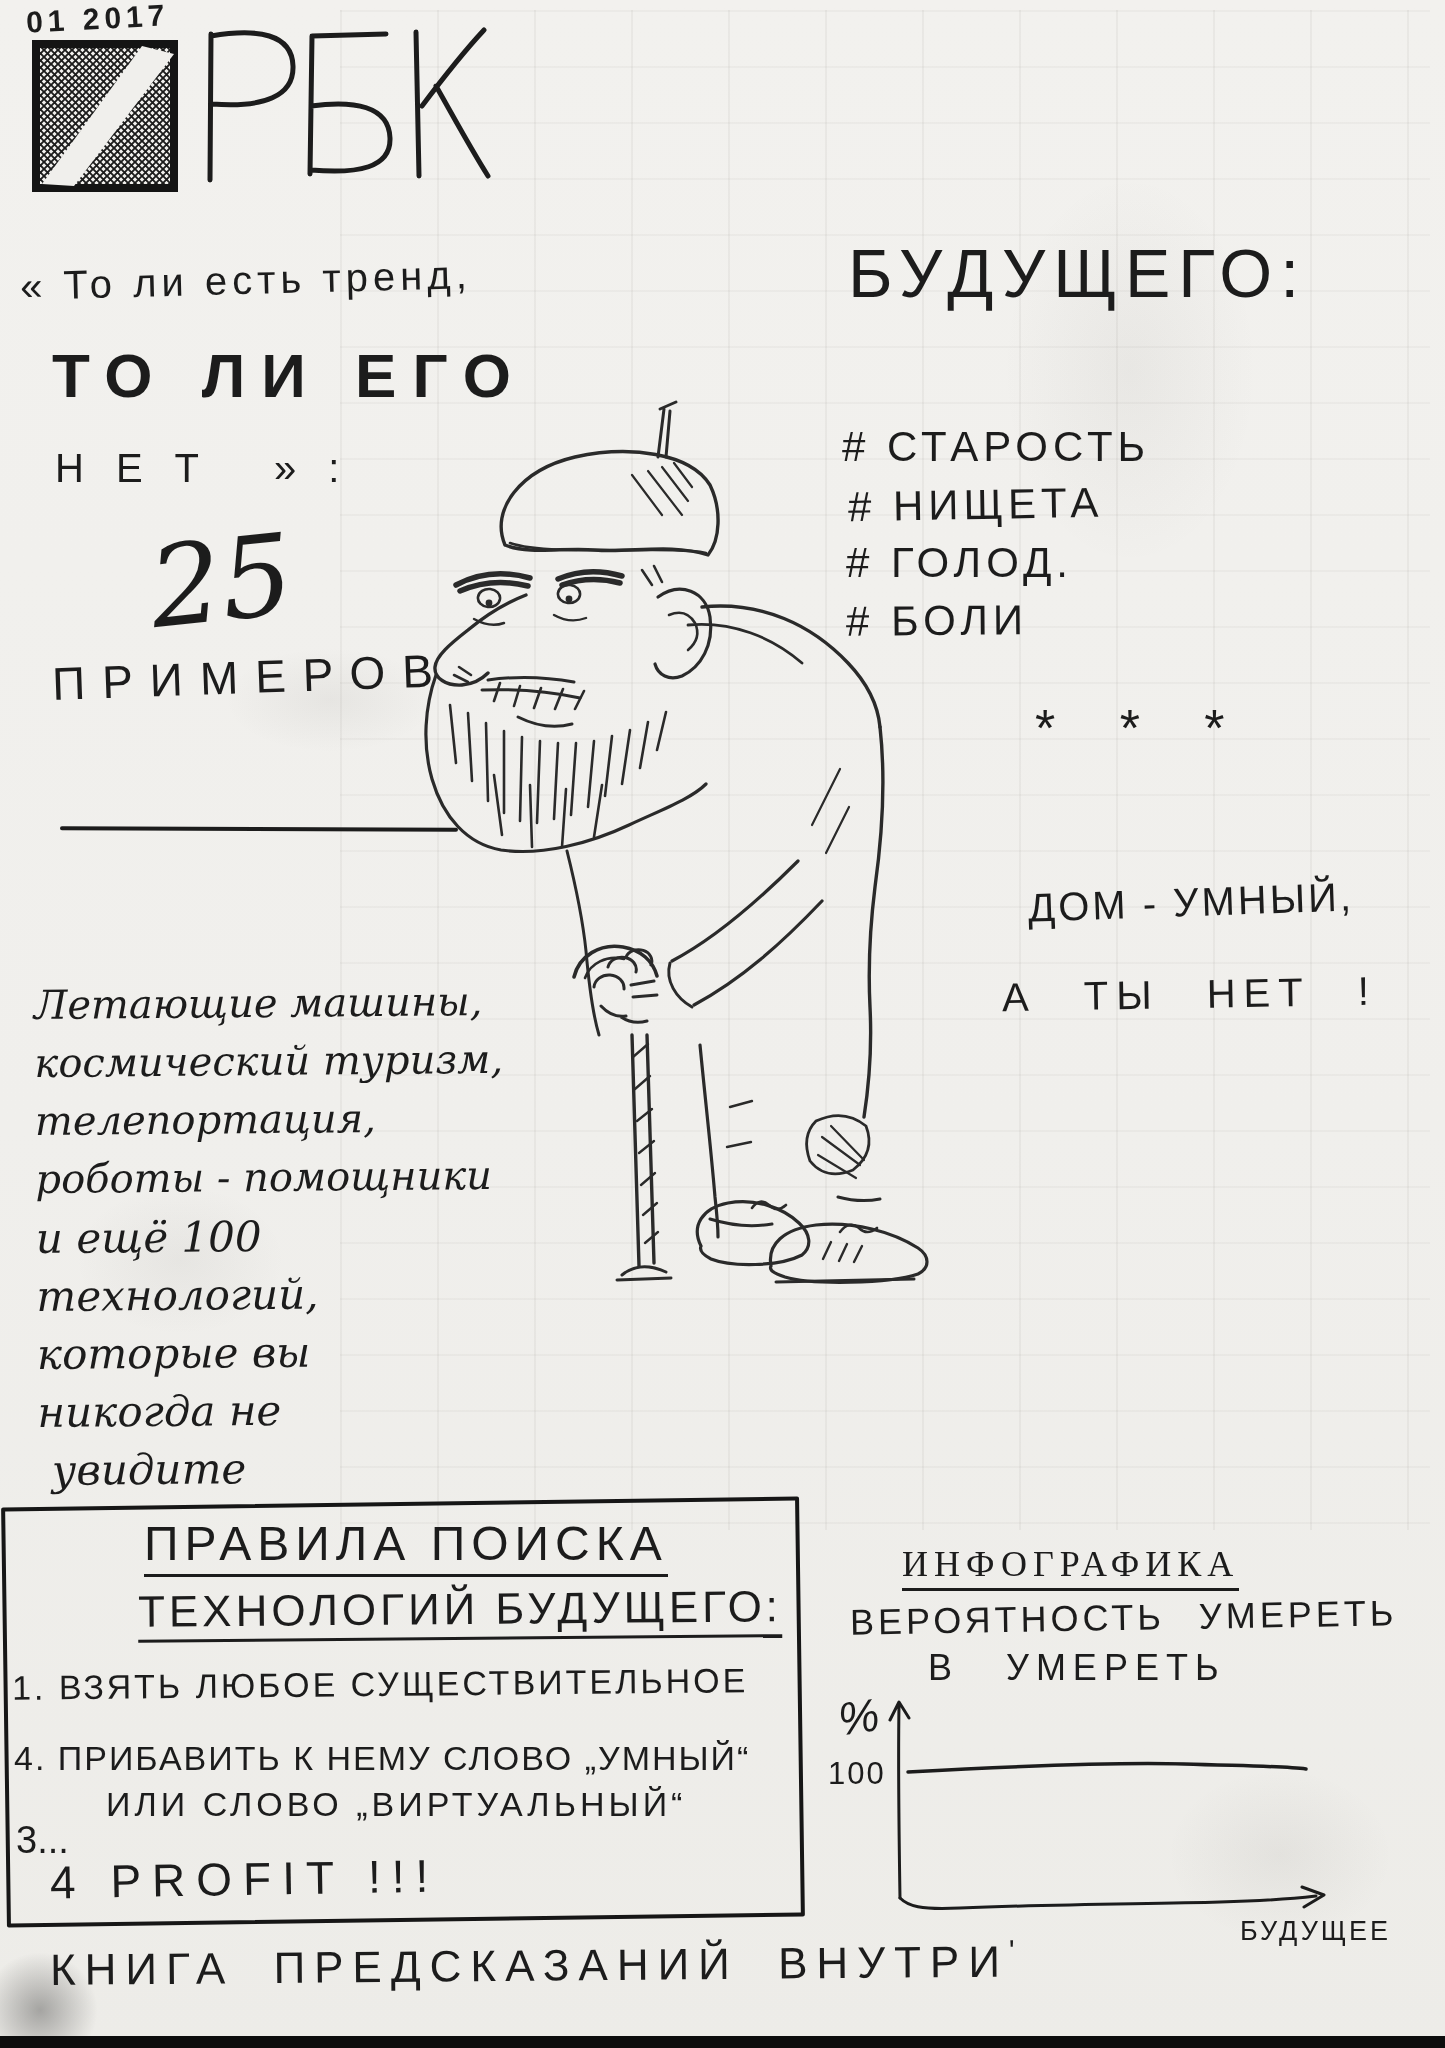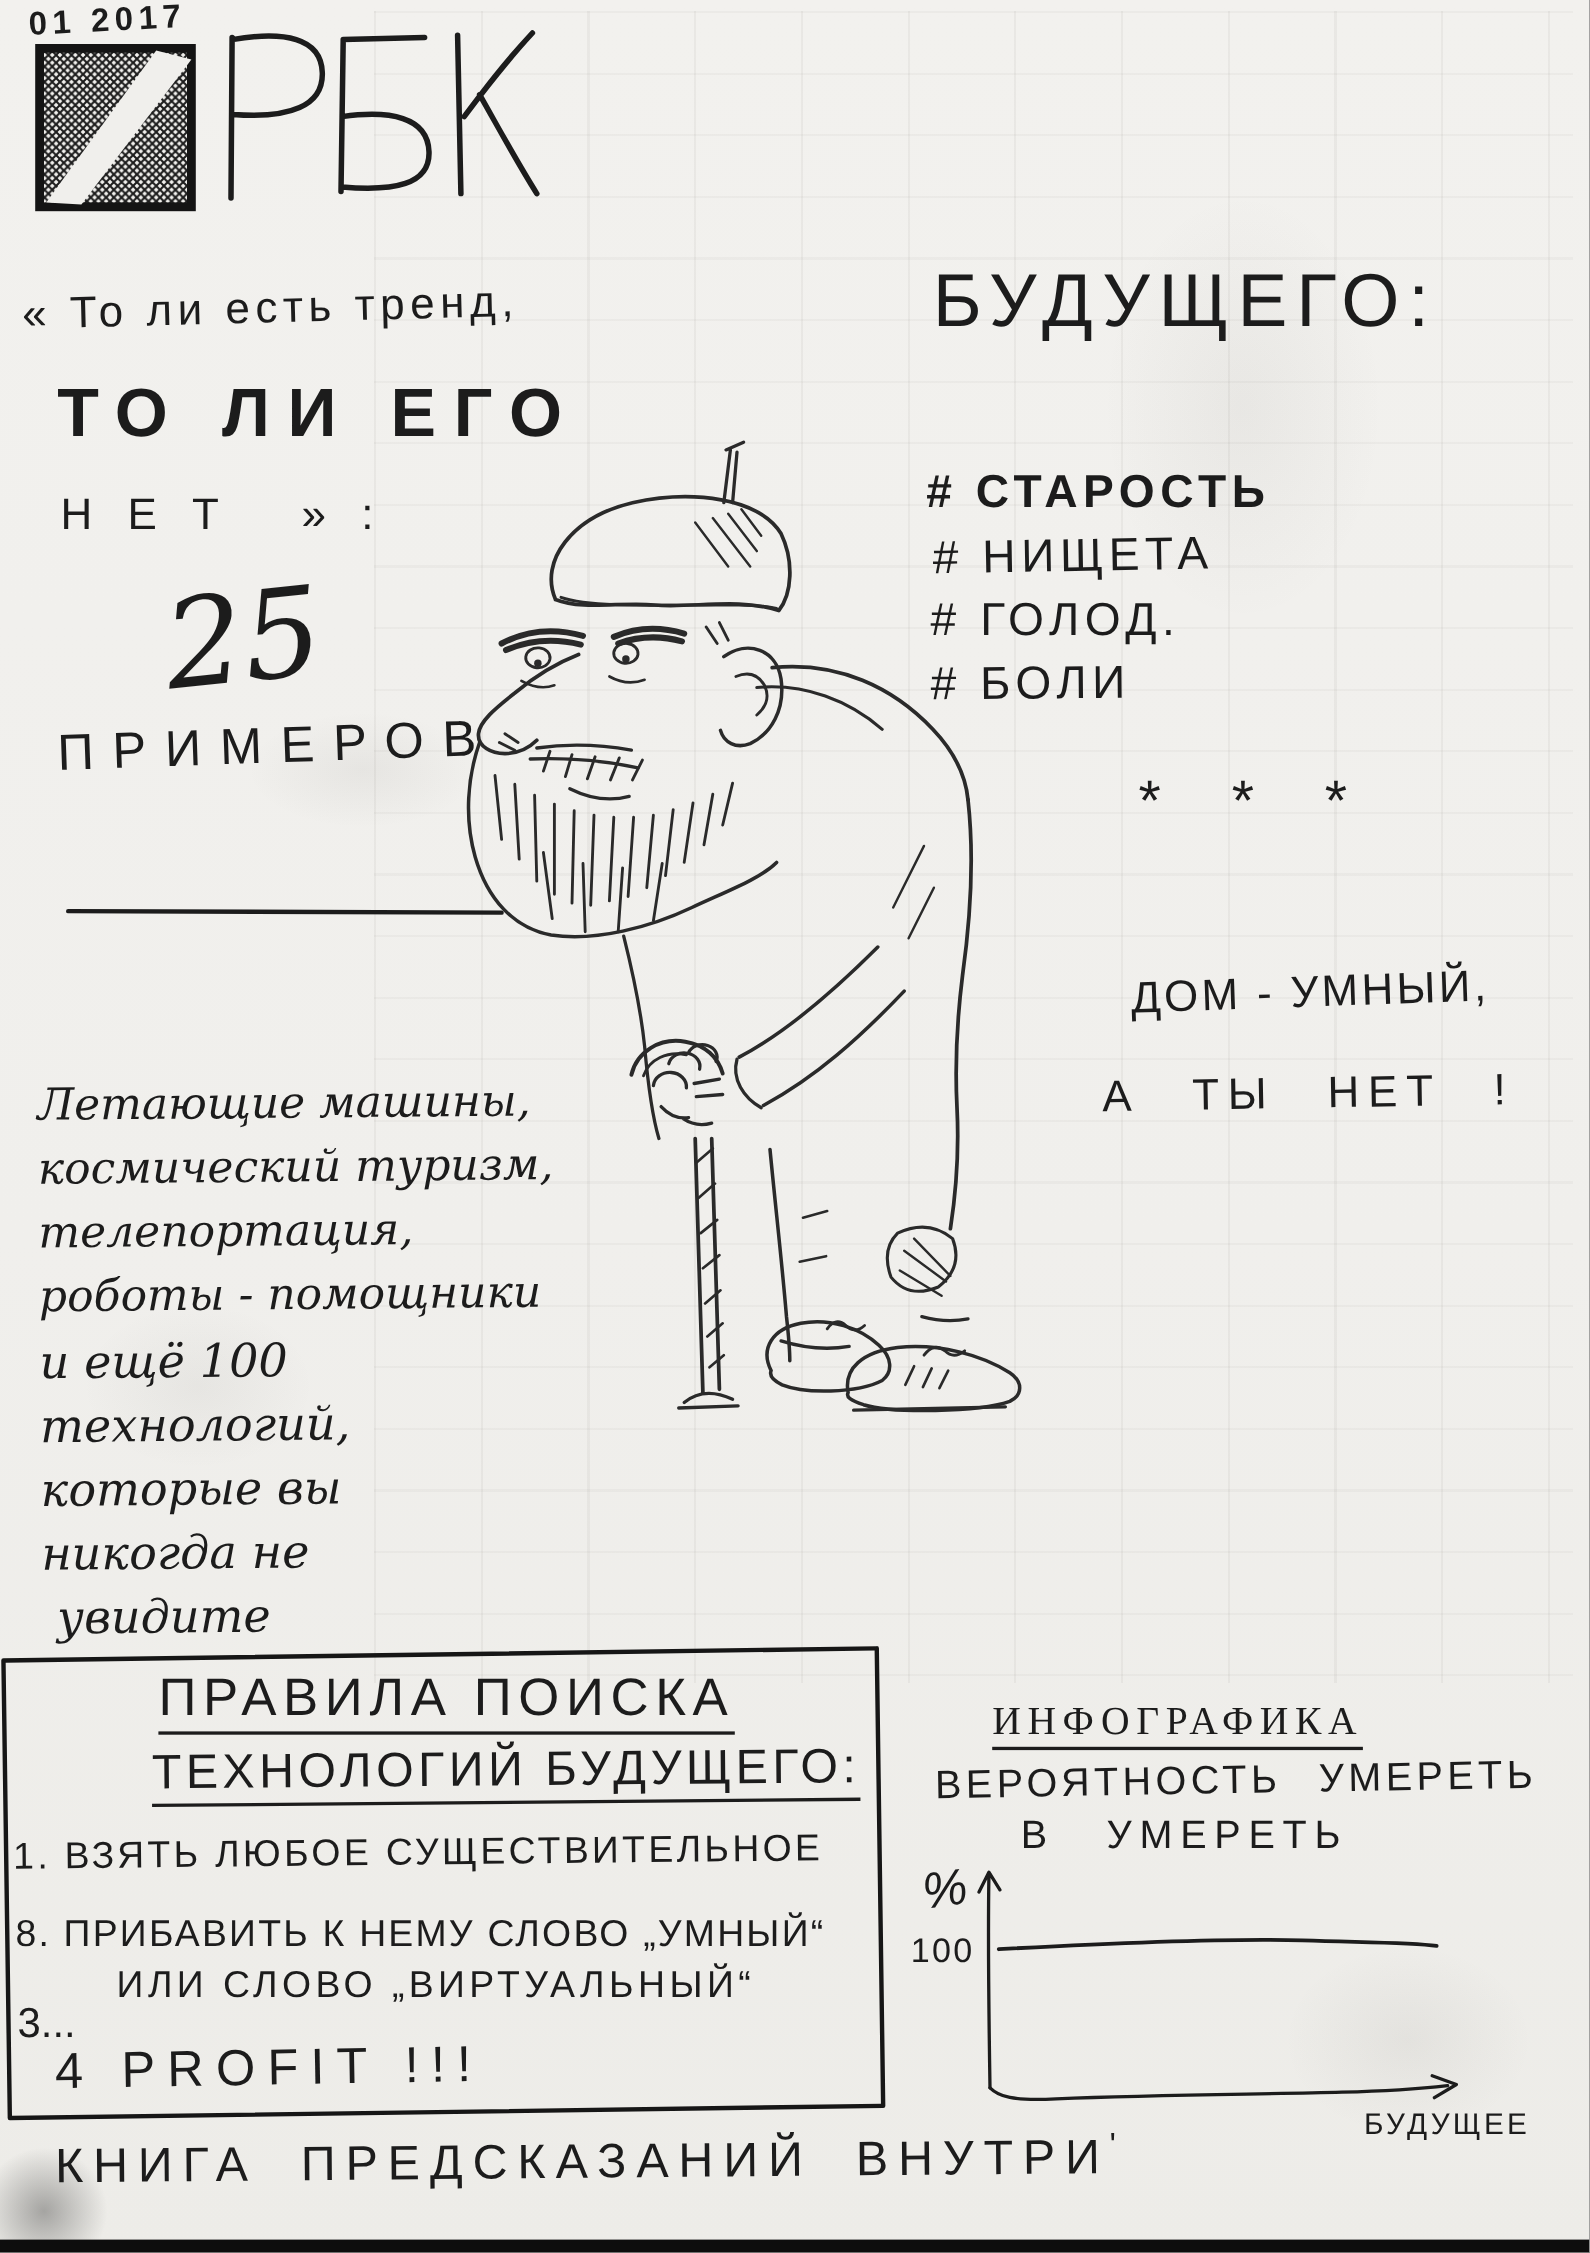--- a/index.html
+++ b/index.html
@@ -68,21 +68,21 @@
 
   <div class="t" style="left:20px; top:258px; font-size:40px; letter-spacing:5px; transform:rotate(-1.5deg);">« То ли есть тренд,</div>
   <div class="t" style="left:52px; top:342px; font-size:62px; letter-spacing:16px;font-weight:bold;">ТО ЛИ ЕГО</div>
   <div class="t" style="left:55px; top:446px; font-size:40px; letter-spacing:32px;">НЕТ »:</div>
   <div class="t script" style="left:150px; top:520px; font-size:112px; transform:rotate(-6deg);">25</div>
   <div class="t" style="left:52px; top:652px; font-size:46px; letter-spacing:17px; transform:rotate(-2deg);">ПРИМЕРОВ</div>
 
   <div class="divider"></div>
 
   <div class="t" style="left:848px; top:236px; font-size:68px; letter-spacing:8px;">БУДУЩЕГО:</div>
-  <div class="t" style="left:842px; top:424px; font-size:42px; letter-spacing:5px;font-weight:bold;"># СТАРОСТЬ</div>
+  <div class="t" style="left:842px; top:424px; font-size:42px; letter-spacing:5px;"># СТАРОСТЬ</div>
   <div class="t" style="left:848px; top:482px; font-size:42px; letter-spacing:5px; transform:rotate(-1deg);"># НИЩЕТА</div>
   <div class="t" style="left:846px; top:540px; font-size:42px; letter-spacing:5px;"># ГОЛОД.</div>
   <div class="t" style="left:846px; top:598px; font-size:42px; letter-spacing:5px; transform:rotate(-0.5deg);"># БОЛИ</div>
 
   <div class="t" style="left:1035px; top:700px; font-size:52px; word-spacing:46px; letter-spacing:2px;">* * *</div>
 
   <div class="t" style="left:1028px; top:880px; font-size:40px; letter-spacing:3px; transform:rotate(-2deg);">ДОМ - УМНЫЙ,</div>
   <div class="t" style="left:1002px; top:972px; font-size:40px; letter-spacing:8px; word-spacing:28px; transform:rotate(-1deg);">А ТЫ НЕТ !</div>
 
   <div style="position:absolute; left:36px; top:980px; transform:rotate(-0.5deg);">
@@ -158,21 +158,21 @@
   </svg>
 
   <div class="rules-border"></div>
   <div class="t" style="left:144px; top:1518px; font-size:48px; letter-spacing:6px;">
     <span class="underline">ПРАВИЛА ПОИСКА</span>
   </div>
   <div class="t" style="left:138px; top:1585px; font-size:44px; letter-spacing:4px; transform:rotate(-0.5deg);">
     <span class="underline">ТЕХНОЛОГИЙ БУДУЩЕГО:</span>
   </div>
   <div class="t" style="left:12px; top:1666px; font-size:34px; letter-spacing:3px; transform:rotate(-0.6deg);">1. ВЗЯТЬ ЛЮБОЕ СУЩЕСТВИТЕЛЬНОЕ</div>
-  <div class="t" style="left:14px; top:1740px; font-size:34px; letter-spacing:2px;">8. ПРИБАВИТЬ К НЕМУ СЛОВО „УМНЫЙ“</div>
+  <div class="t" style="left:14px; top:1740px; font-size:34px; letter-spacing:2px;">4. ПРИБАВИТЬ К НЕМУ СЛОВО „УМНЫЙ“</div>
   <div class="t" style="left:78px; top:1786px; font-size:34px; letter-spacing:4px;margin-left:28px;">ИЛИ СЛОВО „ВИРТУАЛЬНЫЙ“</div>
   <div class="t" style="left:16px; top:1820px; font-size:38px;">3...</div>
   <div class="t" style="left:50px; top:1854px; font-size:46px; letter-spacing:11px; transform:rotate(-1deg);">4 PROFIT !!!</div>
 
   <div class="t" style="left:902px; top:1545px; font-size:36px; letter-spacing:6px;font-family:Liberation Serif, serif;">
     <span class="underline">ИНФОГРАФИКА</span>
   </div>
   <div class="t" style="left:850px; top:1598px; font-size:36px; letter-spacing:4px; word-spacing:20px; transform:rotate(-1deg);">ВЕРОЯТНОСТЬ УМЕРЕТЬ</div>
   <div class="t" style="left:928px; top:1648px; font-size:36px; letter-spacing:7px; word-spacing:30px;">В УМЕРЕТЬ</div>
 

